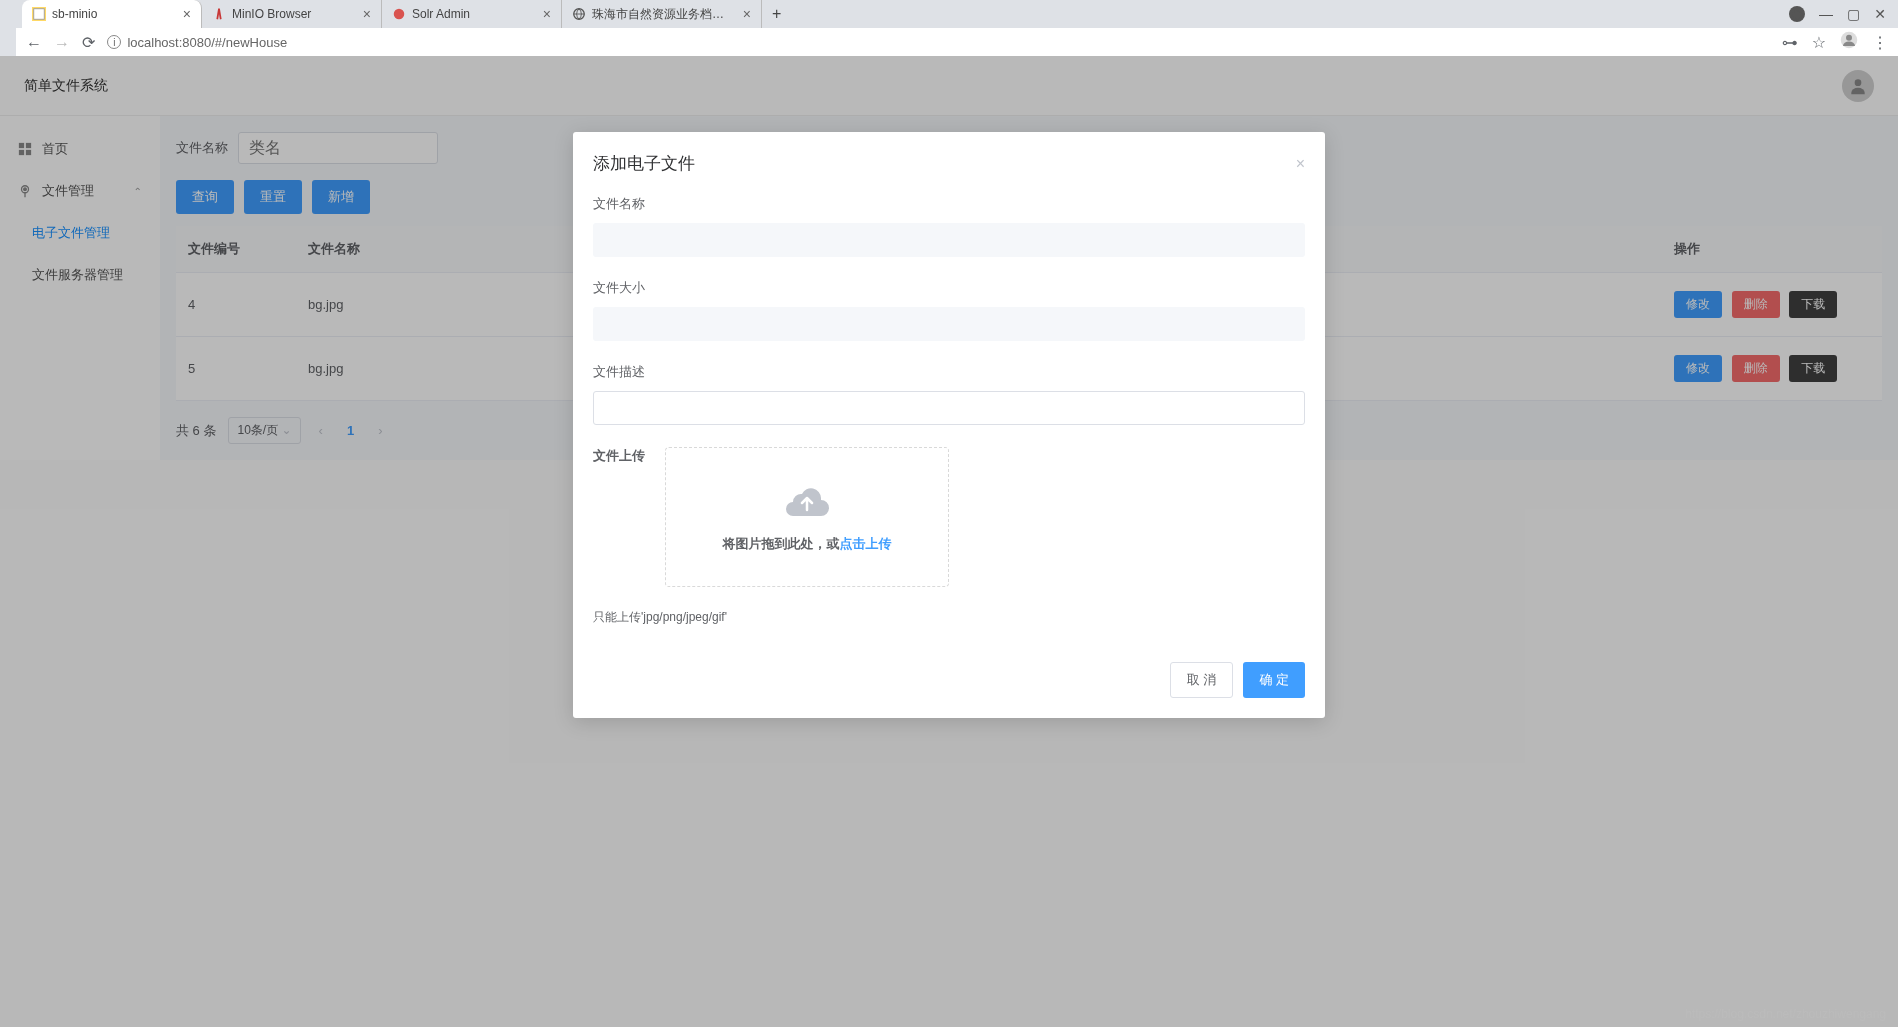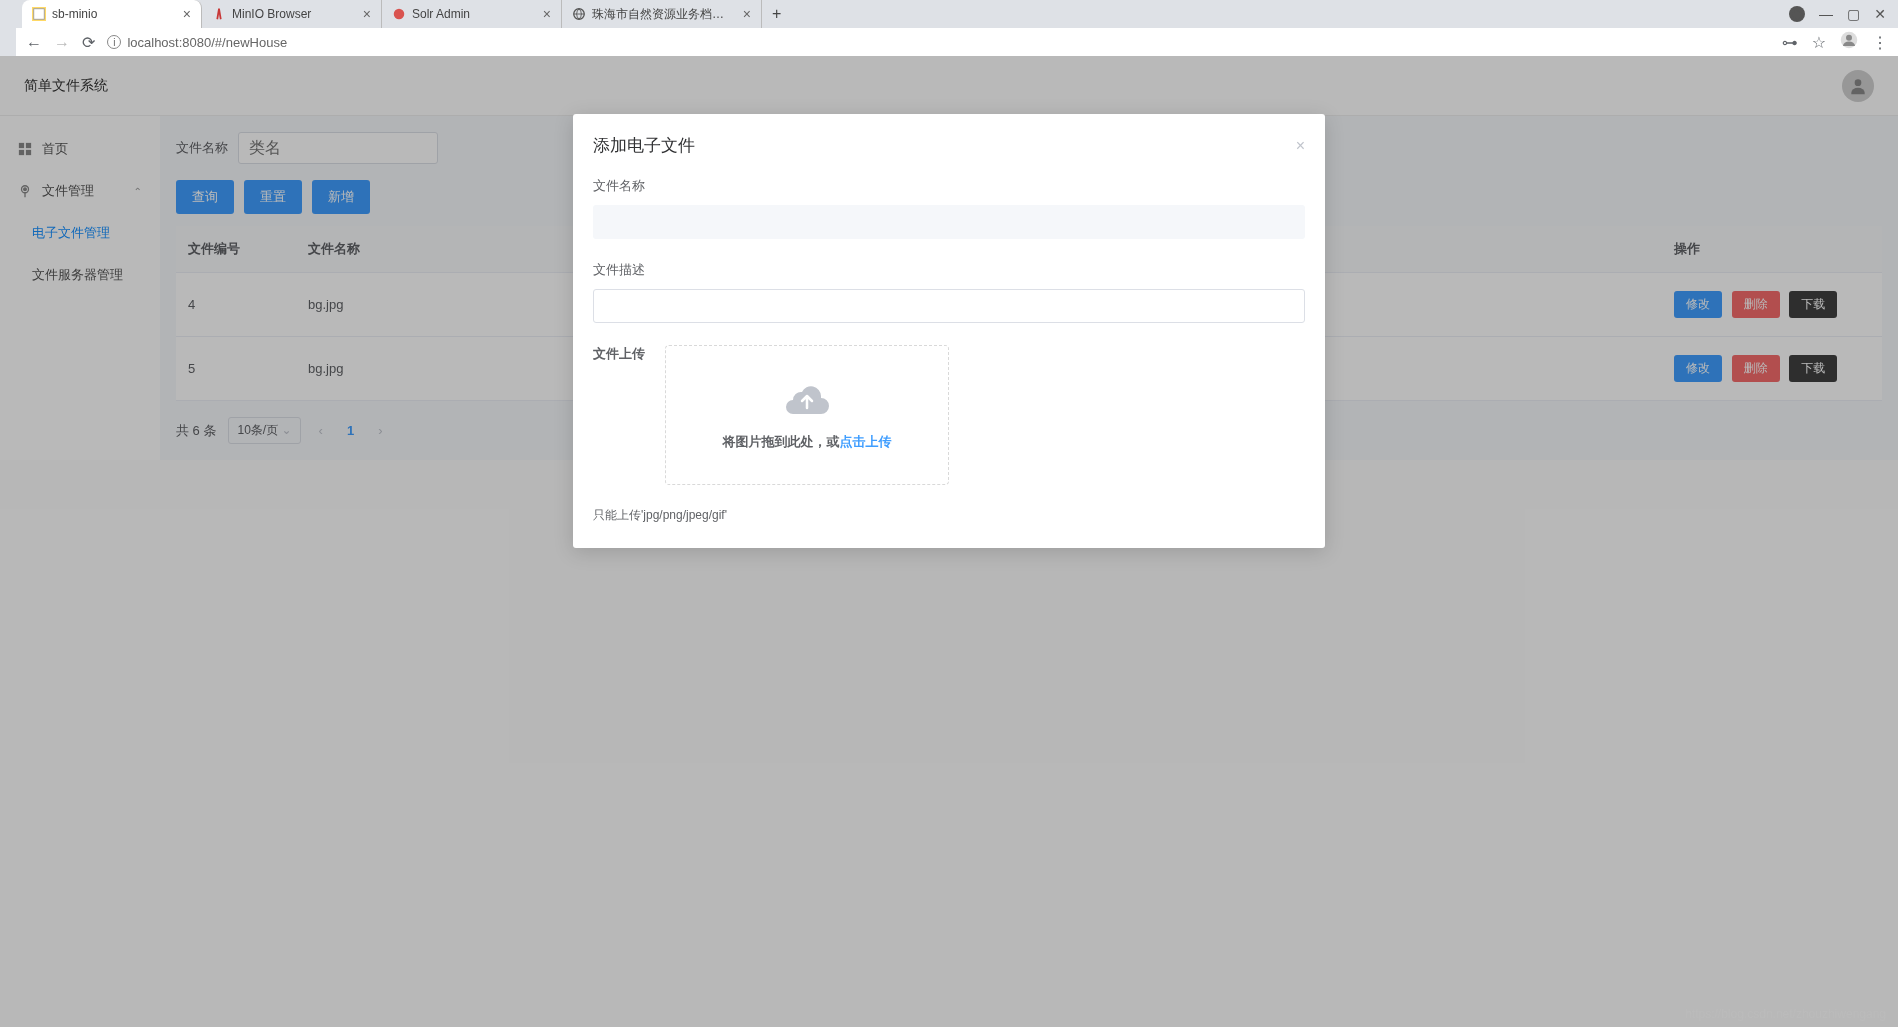--- a/index.html
+++ b/index.html
@@ -60,21 +60,21 @@
     .btn-xs.del { background: #f56c6c; }
     .btn-xs.dl { background: #404040; }
     
     .pagination { display: flex; align-items: center; gap: 12px; margin-top: 16px; font-size: 13px; color: #606266; }
     .page-select { padding: 4px 8px; border: 1px solid #dcdfe6; border-radius: 3px; font-size: 12px; }
     .page-nav { color: #c0c4cc; cursor: pointer; padding: 0 6px; }
     .page-num { color: #409eff; font-weight: 600; padding: 0 6px; }
     
     
     .overlay { position: absolute; inset: 0; background: rgba(0,0,0,0.25); display: flex; justify-content: center; align-items: flex-start; padding-top: 0; }
-    .modal { width: 752px; background: #fff; border-radius: 3px; margin-top: 58px; box-shadow: 0 4px 20px rgba(0,0,0,0.15); }
+    .modal { width: 752px; background: #fff; border-radius: 3px; margin-top: 76px; box-shadow: 0 4px 20px rgba(0,0,0,0.15); }
     .modal-header { display: flex; justify-content: space-between; align-items: center; padding: 20px 20px 8px; }
     .modal-title { font-size: 17px; color: #303133; }
     .modal-close { color: #c0c4cc; font-size: 16px; cursor: pointer; }
     .modal-body { padding: 12px 20px 4px; }
     .form-group { margin-bottom: 22px; }
     .form-label { display: block; font-size: 13px; color: #606266; margin-bottom: 10px; }
     .form-input { width: 100%; height: 34px; background: #f5f7fa; border: none; border-radius: 3px; padding: 0 12px; font-size: 13px; }
     .form-input.white-input { background: #fff; border: 1px solid #dcdfe6; }
     .upload-row { display: flex; gap: 20px; font-weight: bold; }
     .upload-box { width: 284px; height: 140px; border: 1px dashed #d9d9d9; border-radius: 4px; display: flex; flex-direction: column; align-items: center; justify-content: center; cursor: pointer; }
@@ -265,36 +265,44 @@
       <div class="modal-header">
         <span class="modal-title">添加电子文件</span>
         <span class="modal-close">×</span>
       </div>
       <div class="modal-body">
         <div class="form-group">
           <label class="form-label">文件名称</label>
           <input class="form-input" style="">
         </div>
         <div class="form-group">
+          <label class="form-label">文件大小</label>
+          <input class="form-input" style="">
+        </div>
+        <div class="form-group">
           <label class="form-label">文件描述</label>
           <input class="form-input white-input" style="">
         </div>
         <div class="form-group upload-row">
           <label class="form-label" style="margin-bottom:0">文件上传</label>
           <div class="upload-box">
             <span class="cloud-icon">
               <svg viewBox="0 0 48 36">
                   <path d="M38 16 a10 10 0 0 0 -19 -4 a8 8 0 0 0 -9 8 a7 7 0 0 0 0 14 h28 a8 8 0 0 0 0 -16 z" fill="#c0c4cc"></path>
                   <path d="M24 28 L24 16 M19 21 L24 16 L29 21" stroke="#fff" stroke-width="2.5" fill="none" stroke-linecap="round" stroke-linejoin="round"></path>
                 </svg>
             </span>
             <div class="upload-text">
               <span>将图片拖到此处，或</span><span class="upload-link">点击上传</span>
             </div>
           </div>
         </div>
         <div class="upload-hint">只能上传'jpg/png/jpeg/gif'</div>
       </div>
+      <div class="modal-footer">
+        <button class="btn btn-default">取 消</button>
+        <button class="btn btn-primary">确 定</button>
+      </div>
     </div>
   </div>
 </div>
 
 <div class="watermark">https://blog.csdn.net/zhouzhiwengang</div>
 
 </body></html>

